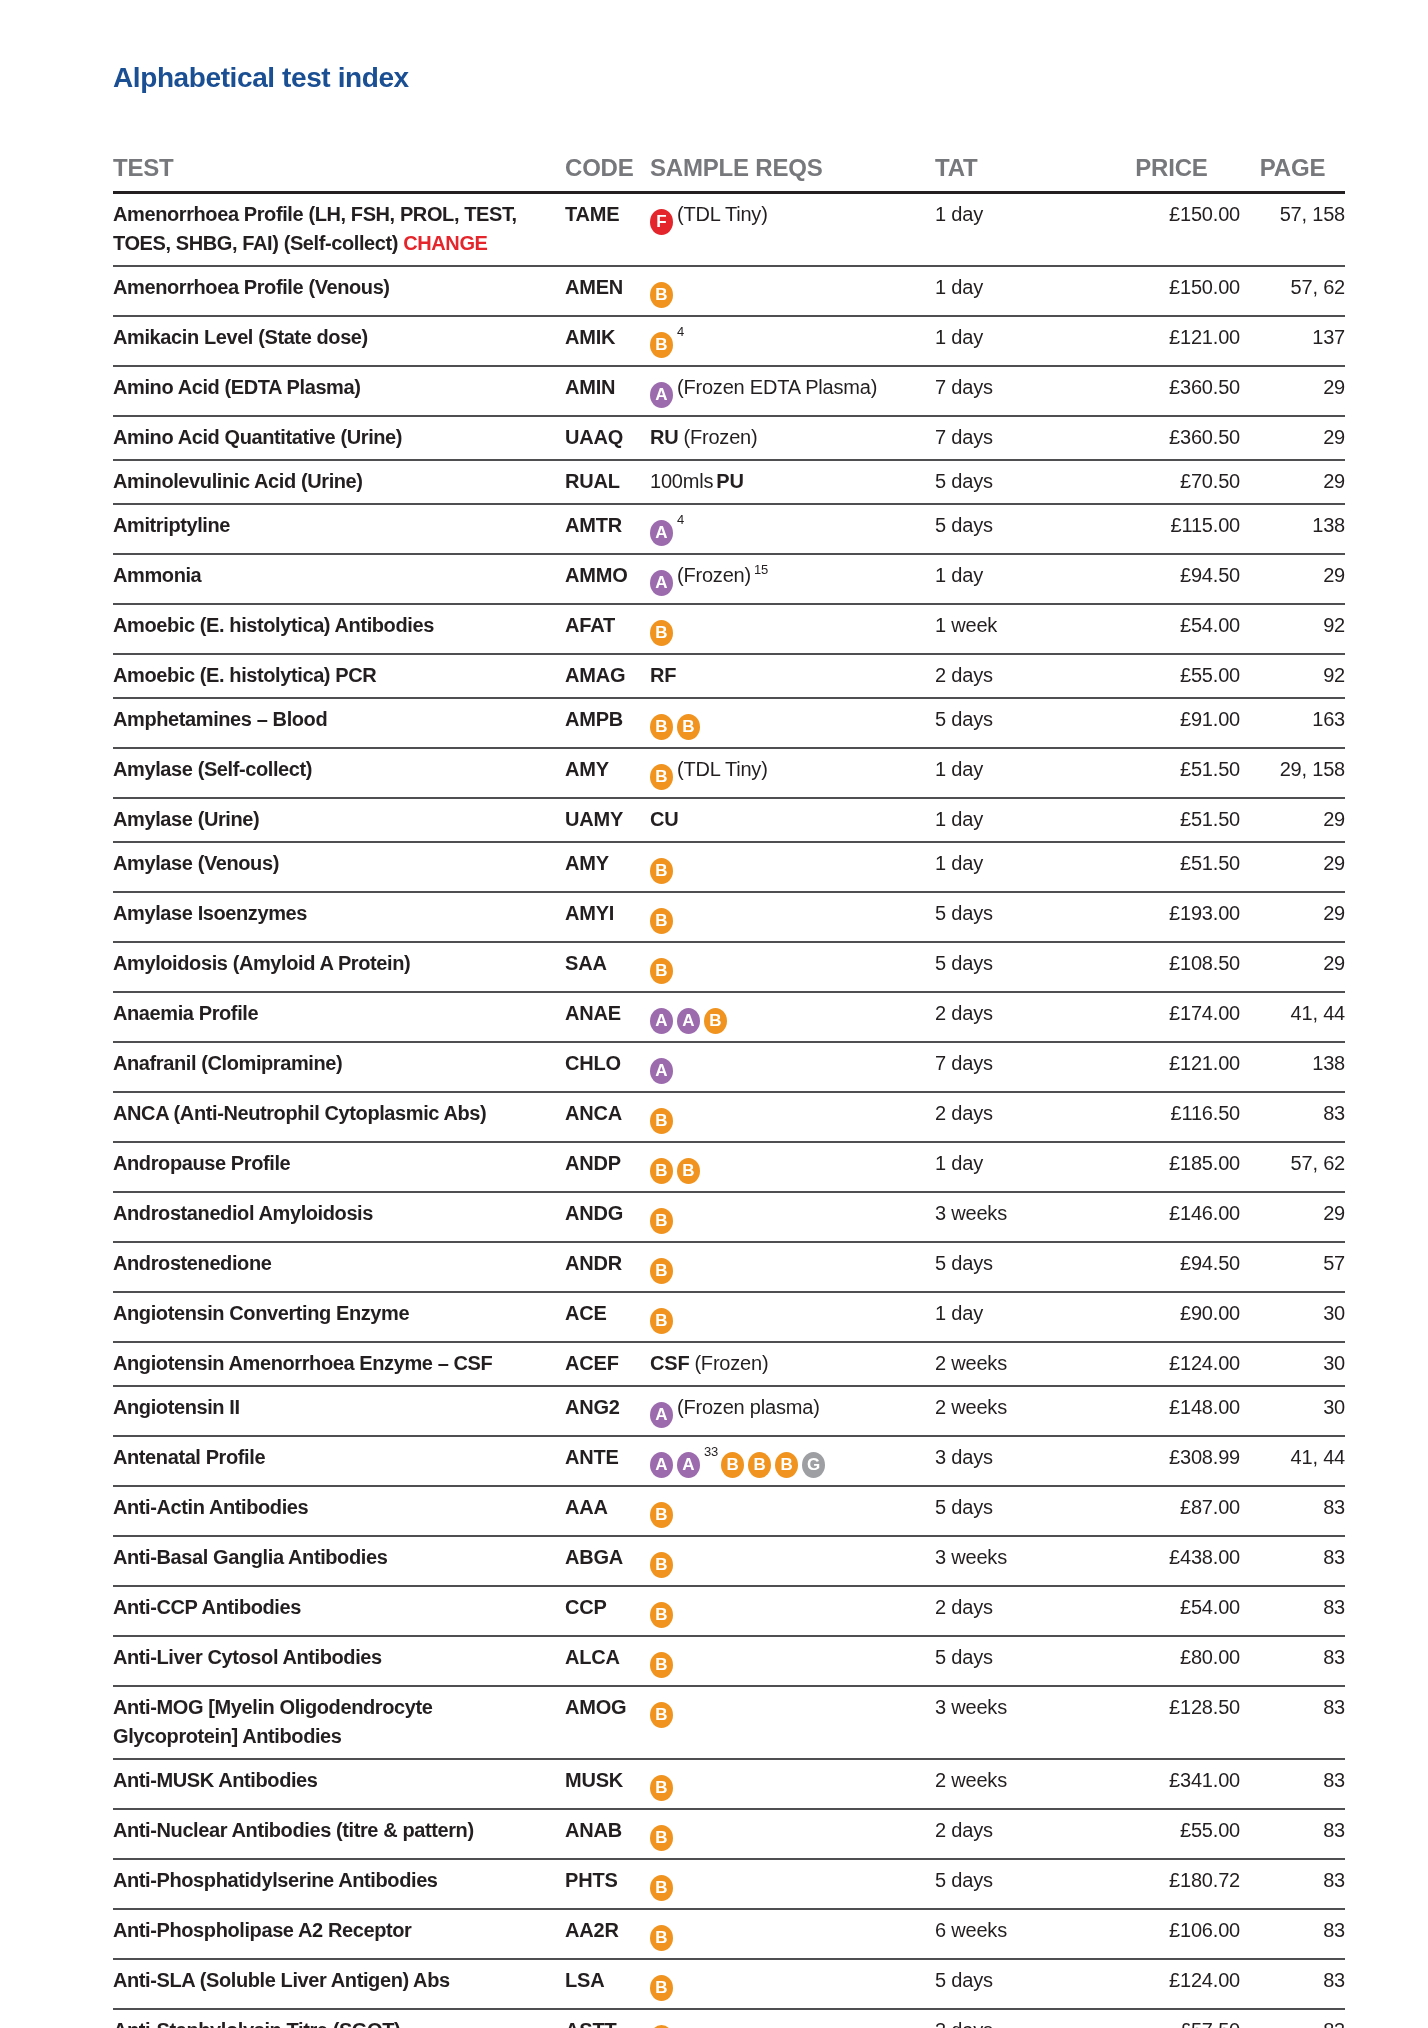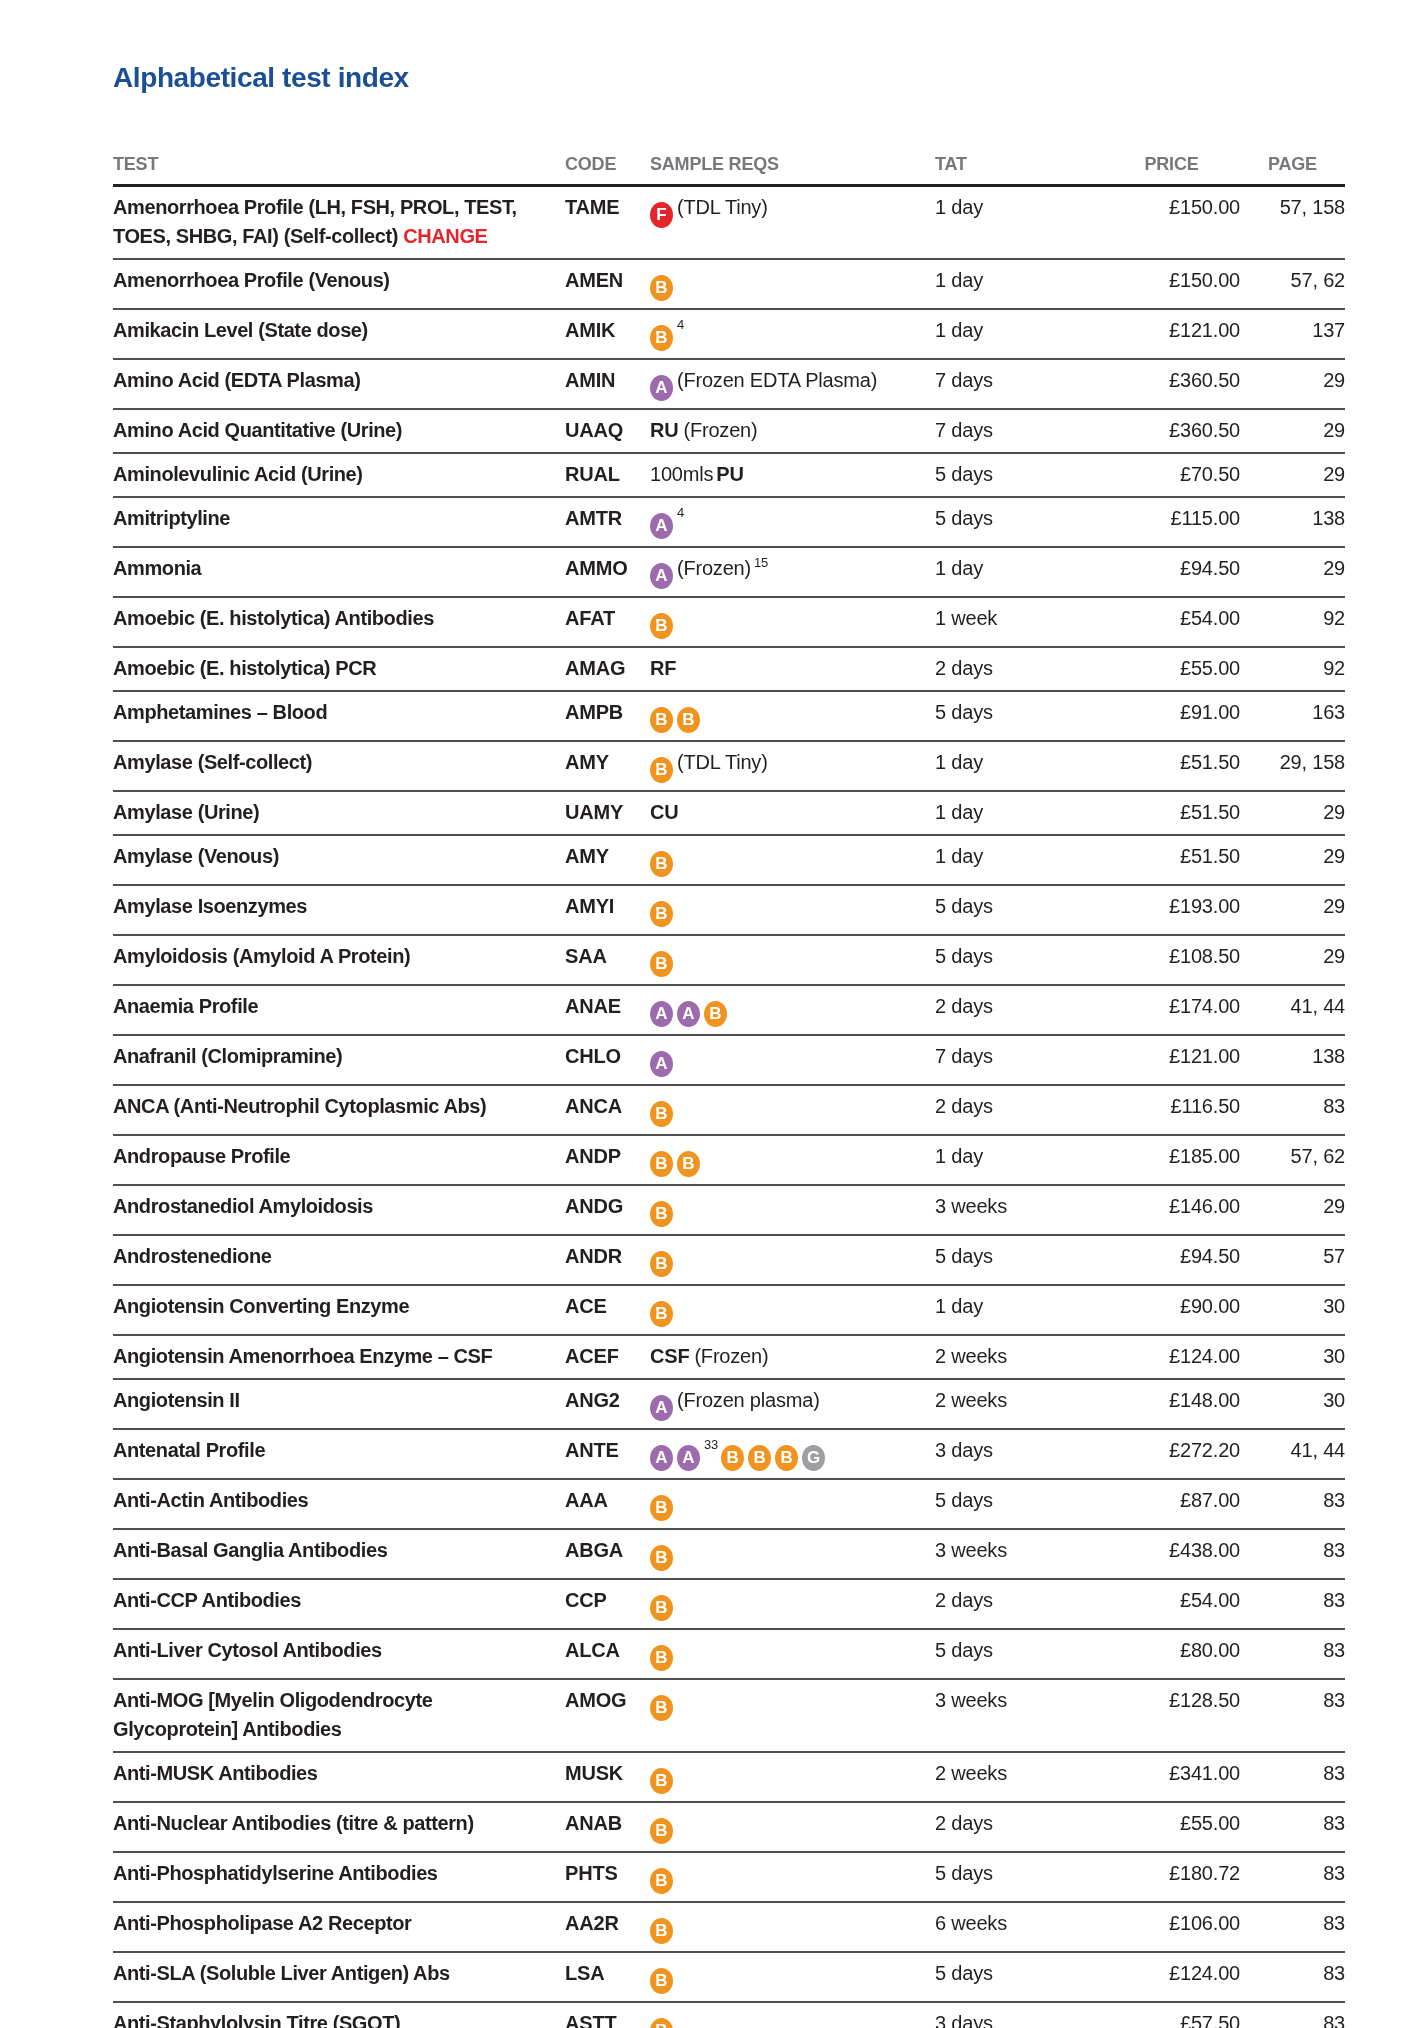--- a/index.html
+++ b/index.html
@@ -12,21 +12,21 @@
   .content{position:absolute;left:113px;top:62px;width:1232px;}
   .title{
     font-size:28px;font-weight:bold;color:var(--title_blue,#1B4F93);
     margin:0 0 60px 0;letter-spacing:-0.4px;
   }
   .grid-row{
     display:grid;
     grid-template-columns:452px 85px 285px 168px 137px 105px;
   }
   .thead{
-    color:var(--header_grey,#77787B);font-weight:bold;font-size:18px;
+    color:var(--header_grey,#77787B);font-weight:bold;font-size:24px;
     padding-bottom:9px;border-bottom:3px solid var(--text_black,#231F20);
   }
   .thead .right{text-align:center;}
   .row{
     border-bottom:2px solid var(--rule_grey,#4F4F52);
     padding:6px 0 7px 0;min-height:39px;box-sizing:border-box;
     font-size:20px;line-height:29px;
   }
   .cell{min-width:0;}
   .cell.test{font-weight:bold;padding-right:12px;letter-spacing:-0.4px;}
@@ -256,21 +256,21 @@
         <div class="cell sample"><span class="tube-icon" style="background: rgb(156, 107, 174);">A</span><span class="seg-text">(Frozen plasma)</span></div>
         <div class="cell tat">2 weeks</div>
         <div class="cell price">£148.00</div>
         <div class="cell page">30</div>
       </div>
       <div class="grid-row row">
         <div class="cell test"><span>Antenatal Profile</span></div>
         <div class="cell code">ANTE</div>
         <div class="cell sample"><span class="tube-icon" style="background: rgb(156, 107, 174);">A</span><span class="tube-icon" style="background: rgb(156, 107, 174);">A</span><span class="seg-sup">33</span><span class="tube-icon" style="background: rgb(240, 148, 31);">B</span><span class="tube-icon" style="background: rgb(240, 148, 31);">B</span><span class="tube-icon" style="background: rgb(240, 148, 31);">B</span><span class="tube-icon" style="background: rgb(157, 159, 162);">G</span></div>
         <div class="cell tat">3 days</div>
-        <div class="cell price">£272.20</div>
+        <div class="cell price">£308.99</div>
         <div class="cell page">41, 44</div>
       </div>
       <div class="grid-row row">
         <div class="cell test"><span>Anti-Actin Antibodies</span></div>
         <div class="cell code">AAA</div>
         <div class="cell sample"><span class="tube-icon" style="background: rgb(240, 148, 31);">B</span></div>
         <div class="cell tat">5 days</div>
         <div class="cell price">£87.00</div>
         <div class="cell page">83</div>
       </div>

